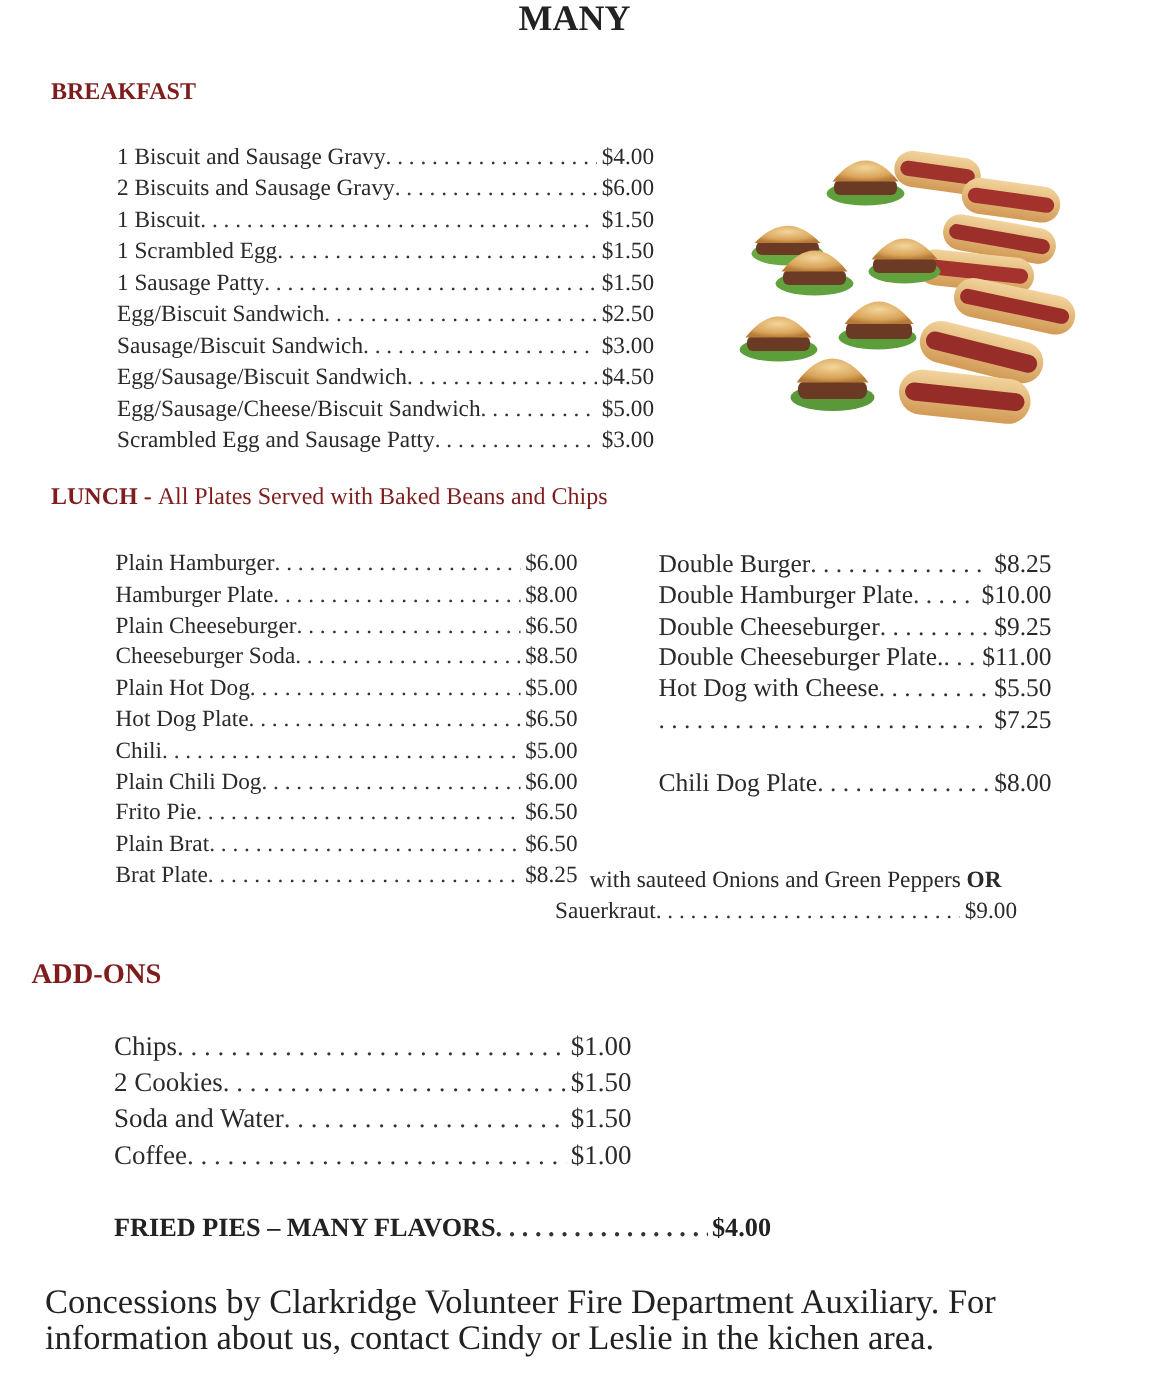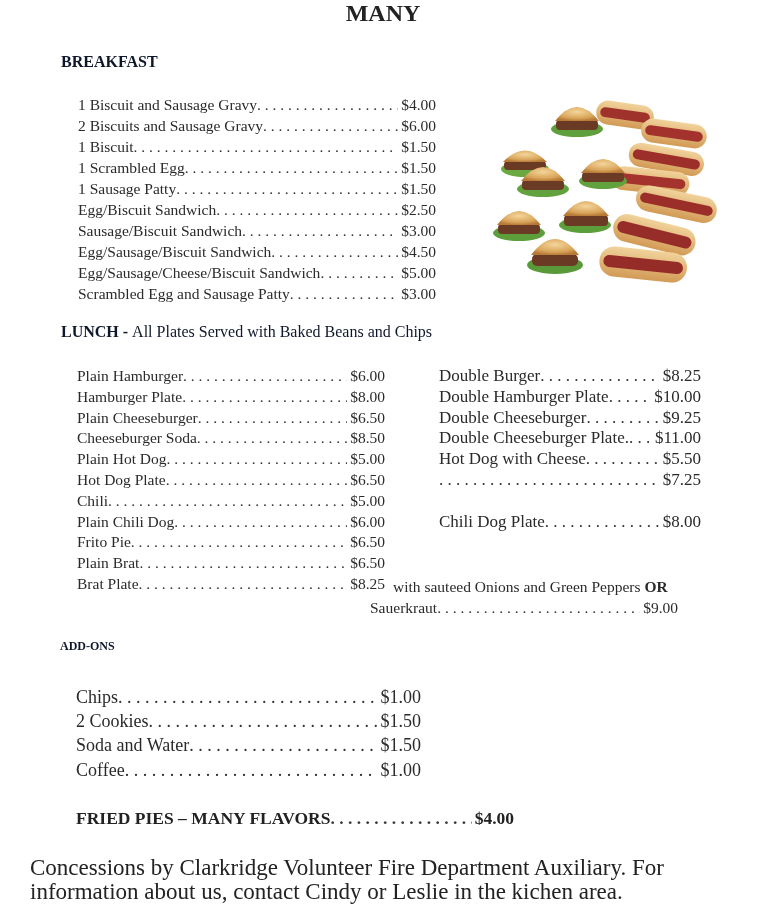--- a/index.html
+++ b/index.html
@@ -7,38 +7,38 @@
       width: 766px; height: 916px; position: relative; overflow: hidden;
       font-family: "Liberation Serif", "DejaVu Serif", serif;
       color: #2a2a2a;
     }
     .abs { position: absolute; }
     .title {
       left: 0; width: 766px; top: 0; text-align: center;
       font-weight: bold; font-size: 24px; letter-spacing: 0px; line-height: 26px;
       color: #222;
     }
-    .section-head { font-weight: bold; color: #0f172a; margin-left: 27px; }
+    .section-head { font-weight: bold; color: #7f1d1d; }
     .bk-head { left: 34px; top: 53px; font-size: 16px; }
     .row { display: flex; white-space: nowrap; align-items: baseline; }
     .row .name { flex: 0 0 auto; }
     .row .dots { flex: 1 1 auto; overflow: hidden; white-space: nowrap; letter-spacing: 2.2px; color: #333; }
     .row .dots::before { content: ". . . . . . . . . . . . . . . . . . . . . . . . . . . . . . . . . . . . . . . . . . . . . . . . . . . . . . . . . . . . . . . . . . . . . . . . . . . . ."; letter-spacing: 0; }
     .row .price { flex: 0 0 auto; padding-left: 3px; }
 
     .breakfast { left: 78px; top: 94px; width: 358px; font-size: 15.5px; line-height: 21px; }
     .lunch-head { left: 34px; top: 323px; font-size: 16px; }
     .lunch-head .note { font-weight: normal; }
     .lunch-left { left: 77px; top: 366px; width: 308px; font-size: 15.5px; line-height: 20.8px; }
     .lunch-right { left: 439px; top: 366px; width: 262px; font-size: 17px; line-height: 20.8px; }
     .spacer { height: 20.8px; }
     .brat-note { left: 393px; top: 576px; font-size: 15.5px; line-height: 21px; white-space: nowrap; }
     .sauerkraut { left: 370px; top: 597px; width: 308px; font-size: 15.5px; line-height: 21px; }
 
-    .addons-head { left: 33px; top: 639px; font-size: 12px; }
+    .addons-head { left: 21px; top: 639px; font-size: 19px; }
     .addons { left: 76px; top: 685px; width: 345px; font-size: 18px; line-height: 24.2px; }
     .pies { left: 76px; top: 808px; font-size: 17.5px; font-weight: bold; width: 438px; color: #222; }
     .footer { left: 30px; top: 856px; width: 700px; font-size: 23px; line-height: 24px; color: #222; }
 
     .photo { left: 493px; top: 95px; width: 260px; height: 205px; }
   </style>
 </head>
 <body>
 
 <div class="abs title">MANY</div>

